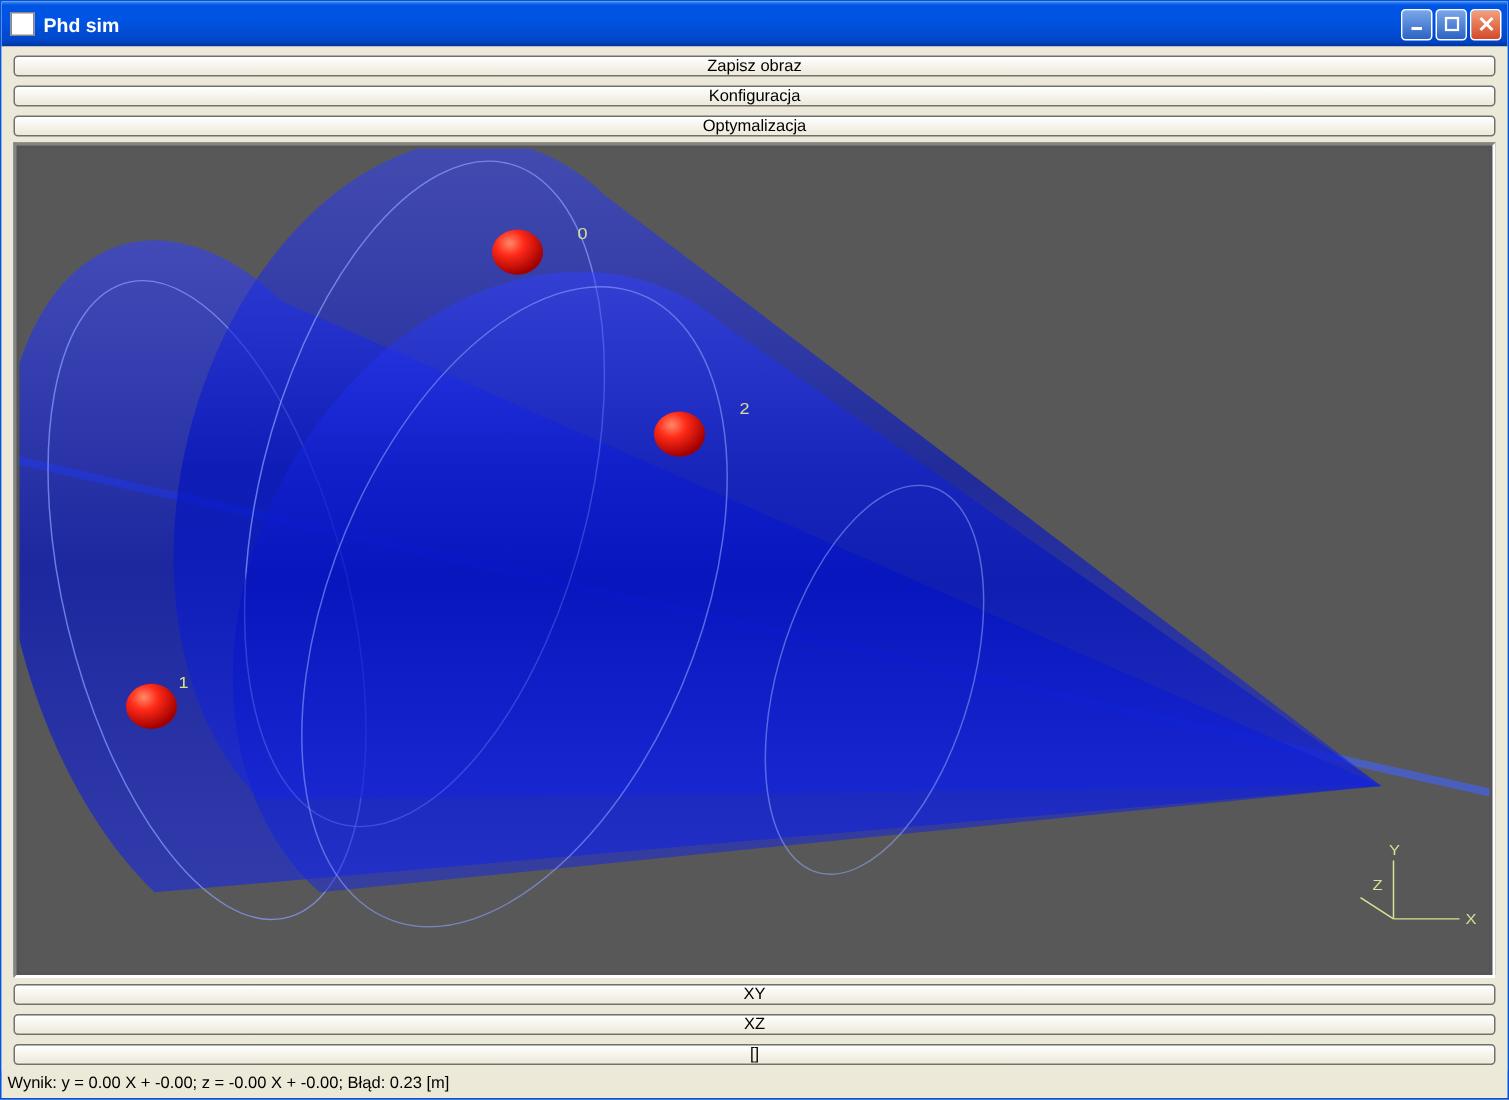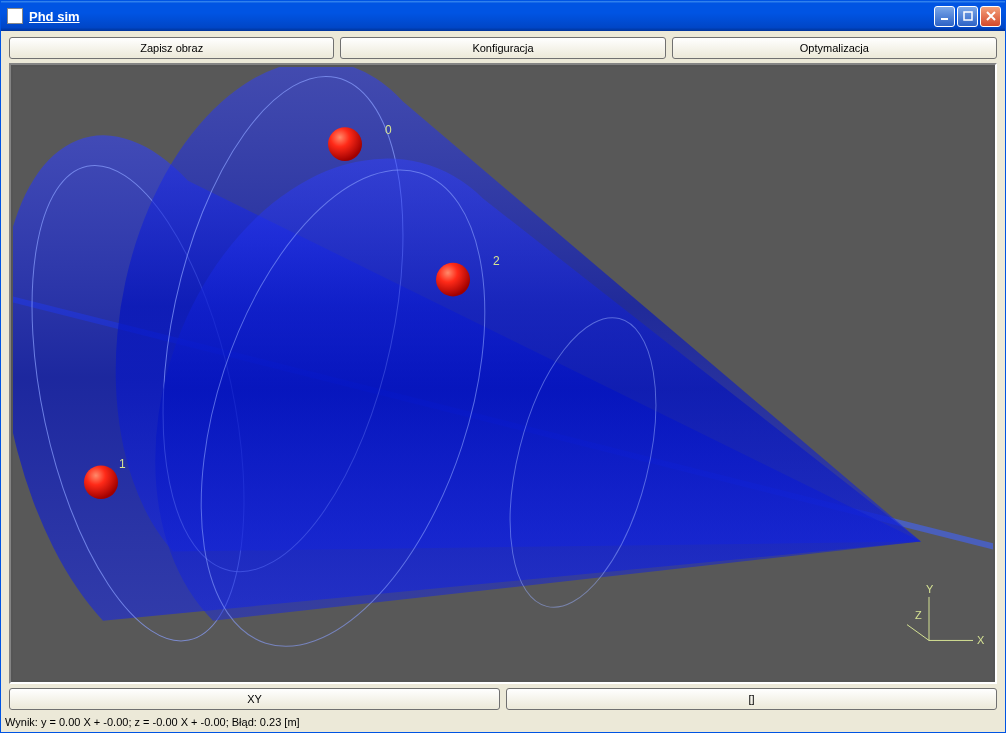--- a/index.html
+++ b/index.html
@@ -16,21 +16,20 @@
   }
   .titlebar {
     height: 30px;
     background: linear-gradient(to bottom, #3c8cf0 0%, #0054e3 8%, #0054e3 40%, #0046c7 88%, #003399 100%);
     display: flex;
     align-items: center;
     padding: 0 4px 0 6px;
     color: white;
     font-weight: bold;
     font-size: 13px;
-    text-decoration: underline;
   }
   .titlebar .app-icon {
     width: 16px; height: 16px;
     background: white;
     margin-right: 6px;
     border: 1px solid #888;
   }
   .titlebar .title-text { flex: 1; }
   .win-buttons { display: flex; gap: 2px; }
   .win-btn {
@@ -56,20 +55,21 @@
     flex: 1;
     background: #ece9d8;
     padding: 6px 8px 4px 8px;
     display: flex;
     flex-direction: column;
   }
   .button-row {
     display: flex;
     gap: 6px;
     margin-bottom: 4px;
+    flex-direction: column;
   }
   .button-row.bottom { margin-top: 4px; margin-bottom: 0; }
   .app-button {
     flex: 1;
     height: 22px;
     background: linear-gradient(to bottom, #ffffff, #ece9d8);
     border: 1px solid #707070;
     border-radius: 3px;
     font-size: 11px;
     font-family: Tahoma, Arial, sans-serif;
@@ -210,20 +210,21 @@
           <text class="axis-label" x="48" y="4">X</text>
           <text class="axis-label" x="-3" y="-48">Y</text>
           <text class="axis-label" x="-14" y="-22">Z</text>
         </g>
       </svg>
     </div>
   </div>
 
   <div class="button-row bottom">
     <button class="app-button">XY</button>
+    <button class="app-button">XZ</button>
     <button class="app-button">[]</button>
   </div>
 
 </div>
 
 <div class="statusbar">
   <span>Wynik: y = 0.00 X + -0.00; z = -0.00 X + -0.00; Błąd: 0.23 [m]</span>
 </div>
 
 </body></html>

